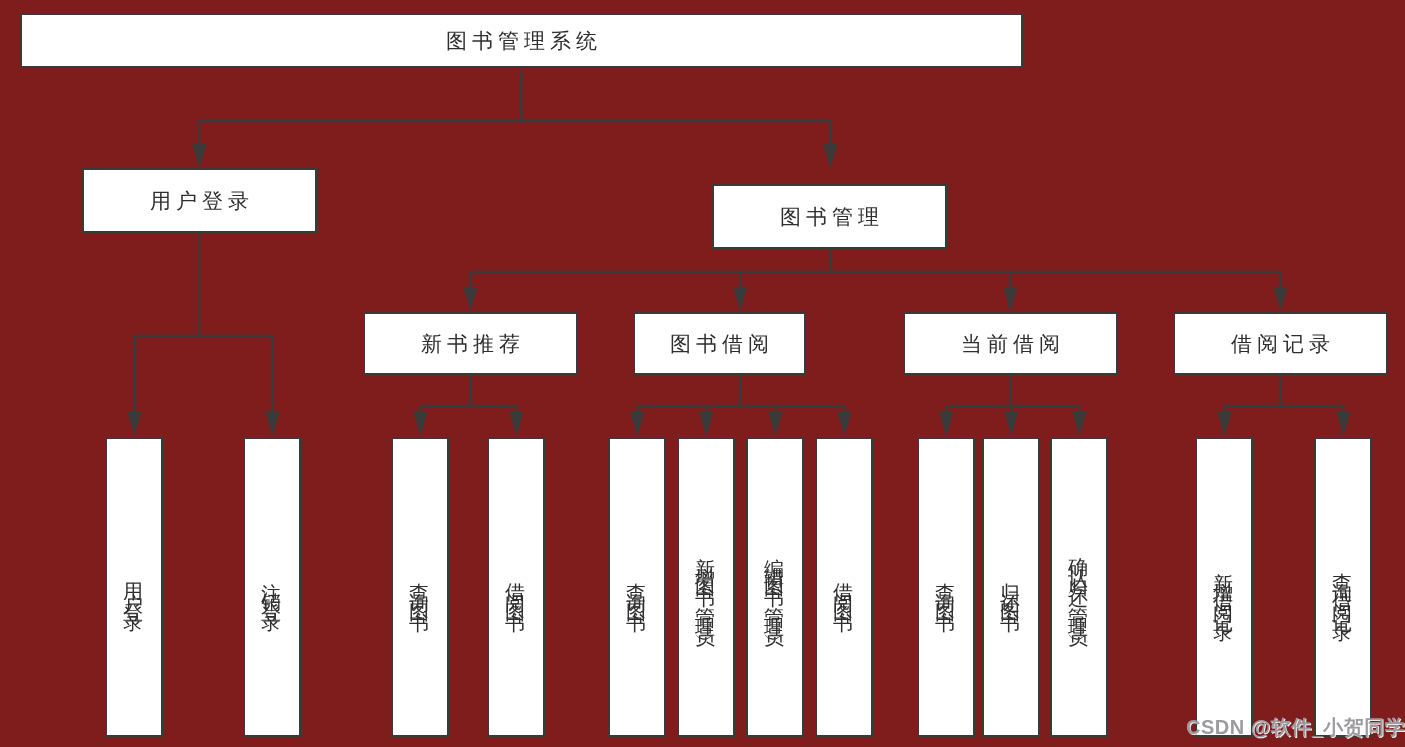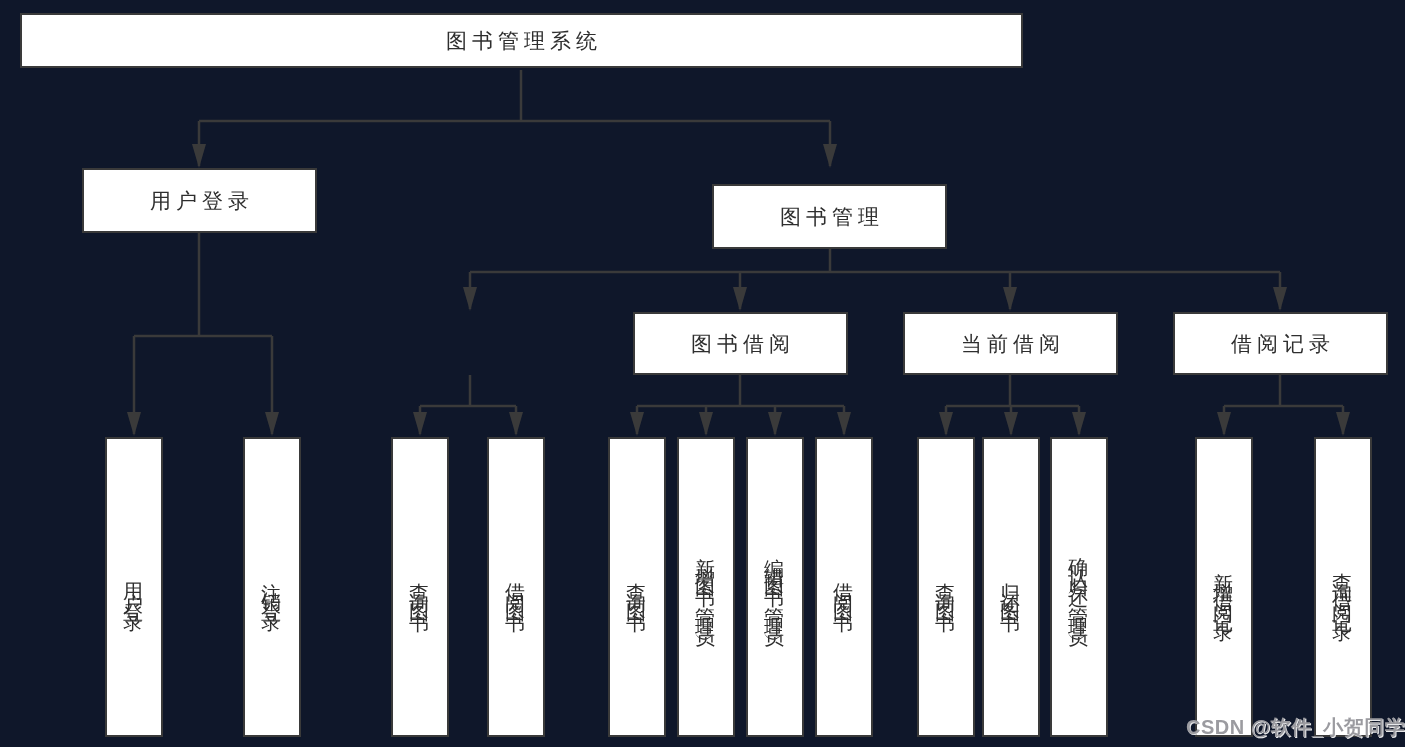--- a/index.html
+++ b/index.html
@@ -1,19 +1,19 @@
 <!DOCTYPE html>
 <html><head>
 <meta charset="utf-8">
 <style>
   html,body{margin:0;padding:0;background:#ffffff;}
   #canvas{
     position:relative;
     width:1405px;height:747px;
-    background:#0f172a;
+    background:#7f1d1d;
     overflow:hidden;
     font-family:"Liberation Sans","DejaVu Sans",sans-serif;
     color:#2e2e2e;
   }
   #wires{position:absolute;left:0;top:0;pointer-events:none;}
   .node{
     position:absolute;
     box-sizing:border-box;
     background:#ffffff;
     border:2.5px solid #3a3a3a;
@@ -95,21 +95,22 @@
       <line x1="1224" y1="406" x2="1224" y2="434" marker-end="url(#ah)"></line>
       <line x1="1343" y1="406" x2="1343" y2="434" marker-end="url(#ah)"></line>
     </g>
   </svg>
 
   <div class="node" style="left:20px;top:13px;width:1003px;height:55px;">图书管理系统</div>
 
   <div class="node" style="left:82px;top:168px;width:235px;height:65px;">用户登录</div>
   <div class="node" style="left:712px;top:184px;width:235px;height:65px;">图书管理</div>
 
-  <div class="node" style="left:633px;top:312px;width:215px;height:63px;">图书借阅</div>
+  <div class="node" style="left:363px;top:312px;width:215px;height:63px;">新书推荐</div>
+  <div class="node" style="left:633px;top:312px;width:173px;height:63px;">图书借阅</div>
   <div class="node" style="left:1173px;top:312px;width:215px;height:63px;">借阅记录</div>
   <div class="node" style="left:903px;top:312px;width:215px;height:63px;">当前借阅</div>
 
   <div class="leaf" style="left:105px;top:437px;width:58px;height:300px;">用户登录</div>
   <div class="leaf" style="left:243px;top:437px;width:58px;height:300px;">注销登录</div>
 
   <div class="leaf" style="left:391px;top:437px;width:58px;height:300px;">查询图书</div>
   <div class="leaf" style="left:487px;top:437px;width:58px;height:300px;">借阅图书</div>
 
   <div class="leaf" style="left:608px;top:437px;width:58px;height:300px;">查询图书</div>

